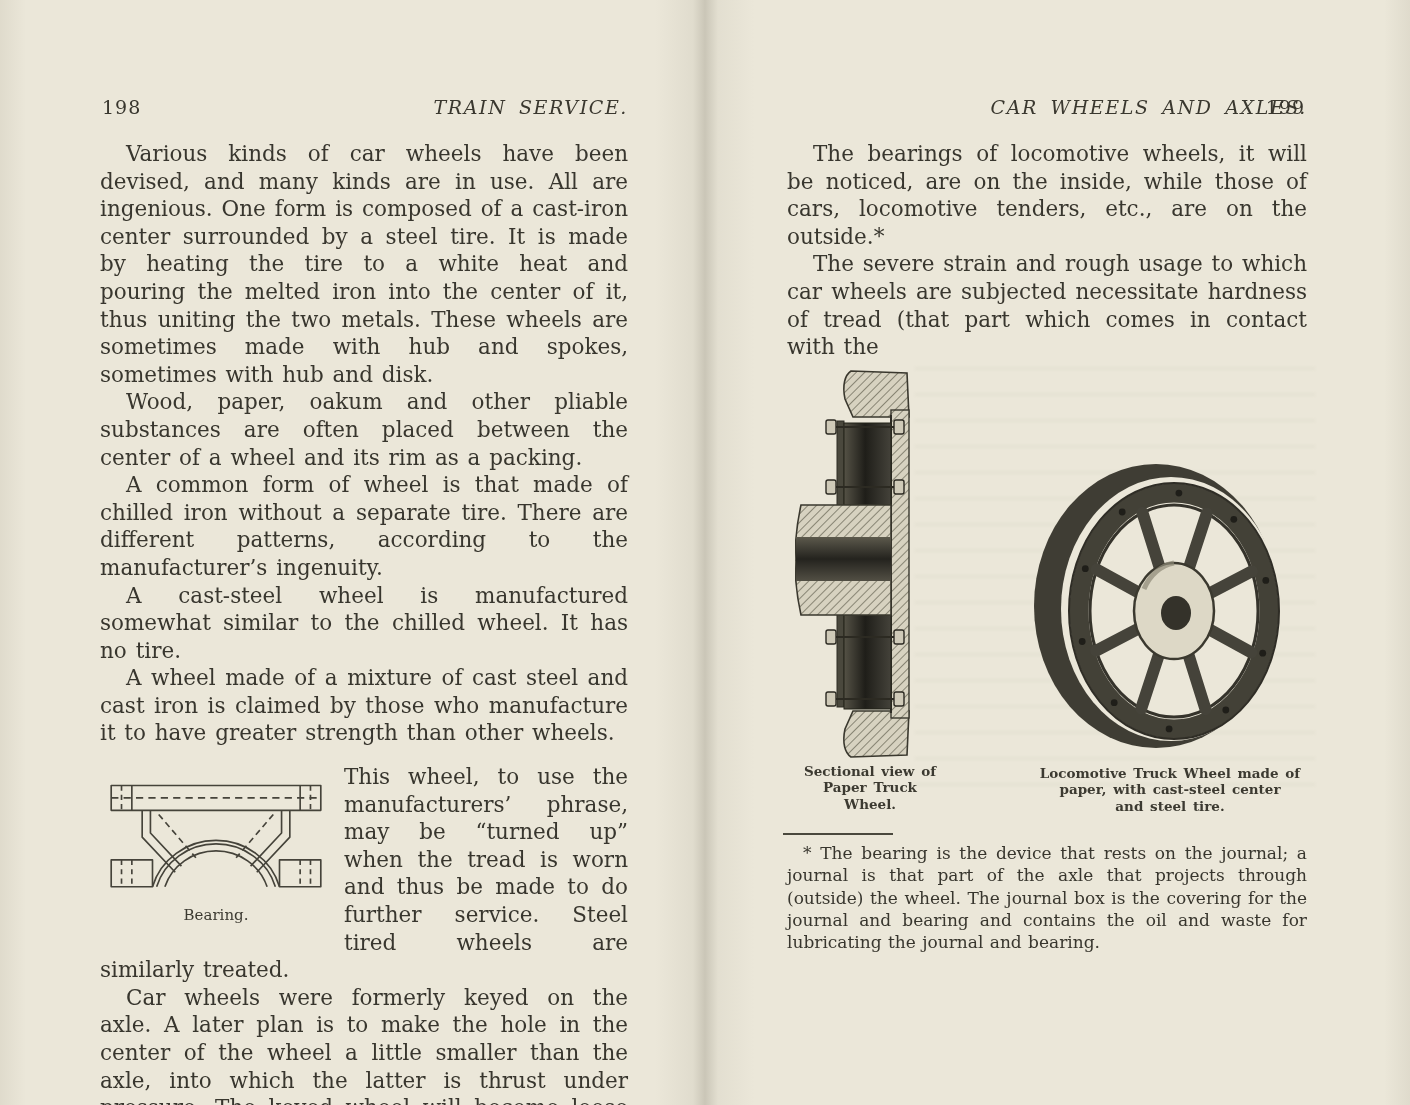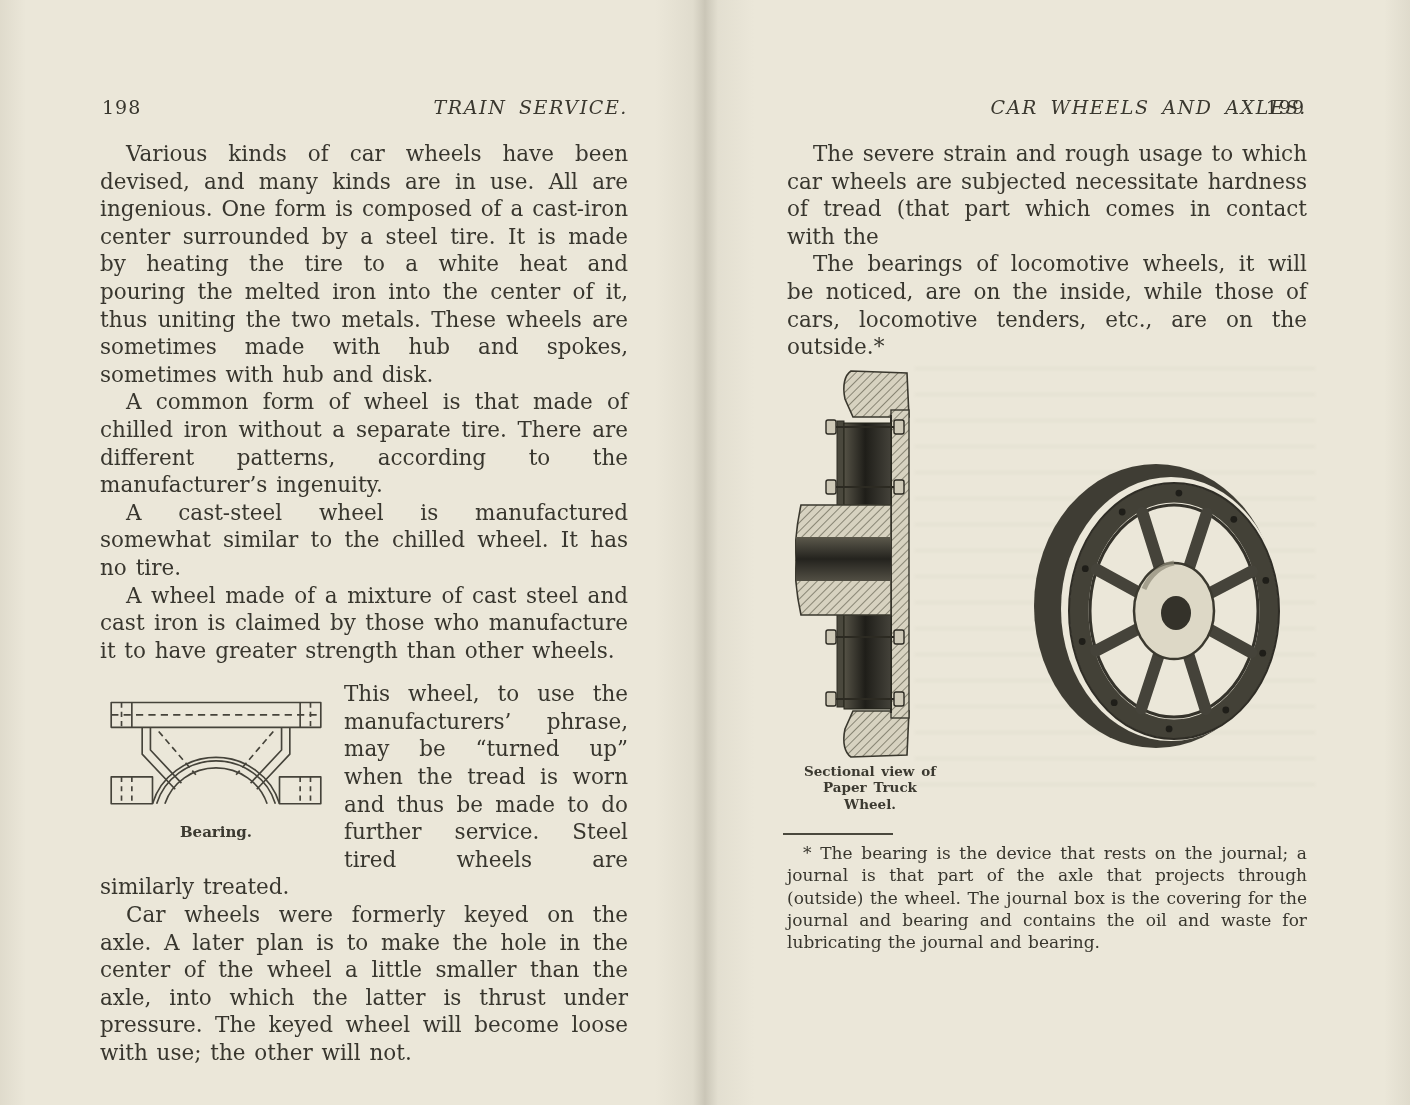--- a/index.html
+++ b/index.html
@@ -47,21 +47,21 @@
   .bodytext{font-size:21.5px;line-height:27.6px;text-align:justify;word-spacing:2px;}
   p.par{margin:0;text-indent:26px;}
   p.par.noindent{text-indent:0;margin-top:16px;}
 
   
   .bearing-figbox{
     float:left;width:232px;height:170px;margin:8px 12px 0 0;
     text-align:center;
   }
   .bearing-figbox .figcap-bearing{
-    display:block;font-size:15px;font-weight:bold;margin-top:2px;color:#3c3a31;
+    display:block;font-size:15px;font-weight:normal;margin-top:2px;color:#3c3a31;
   }
   .wrapblock{margin:0;}
   .clear{clear:both;}
 
   
   .figures-area{position:relative;height:452px;margin-top:2px;}
   .showthrough{
     position:absolute;left:128px;top:4px;width:400px;height:420px;
     background:repeating-linear-gradient(180deg,
       rgba(118,124,96,0.10) 0px, rgba(118,124,96,0.10) 3px,
@@ -88,20 +88,21 @@
 <div class="edge-shadow-right"></div>
 
 <div class="page page-left">
   <div class="page-head">
     <span class="page-num left">198</span>
     <span class="head-title">TRAIN SERVICE.</span>
   </div>
 
   <div class="bodytext">
     <p class="par">Various kinds of car wheels have been devised, and many kinds are in use.  All are ingenious.  One form is composed of a cast-iron center surrounded by a steel tire.  It is made by heating the tire to a white heat and pouring the melted iron into the center of it, thus uniting the two metals.  These wheels are sometimes made with hub and spokes, sometimes with hub and disk.</p>
+    <p class="par">Wood, paper, oakum and other pliable substances are often placed between the center of a wheel and its rim as a packing.</p>
     <p class="par">A common form of wheel is that made of chilled iron without a separate tire.  There are different patterns, according to the manufacturer’s ingenuity.</p>
     <p class="par">A cast-steel wheel is manufactured somewhat similar to the chilled wheel.  It has no tire.</p>
     <p class="par">A wheel made of a mixture of cast steel and cast iron is claimed by those who manufacture it to have greater strength than other wheels.</p>
 
     <div class="wrapblock">
       <span class="bearing-figbox">
         
         <svg width="222" height="122" viewBox="0 0 215 118">
           <g fill="none" stroke="#45433a" stroke-width="1.6" stroke-linejoin="round">
 
@@ -142,22 +143,22 @@
   </div>
 </div>
 
 <div class="page page-right">
   <div class="page-head">
     <span class="head-title">CAR WHEELS AND AXLES.</span>
     <span class="page-num right">199</span>
   </div>
 
   <div class="bodytext">
+    <p class="par">The bearings of locomotive wheels, it will be noticed, are on the inside, while those of cars, locomotive tenders, etc., are on the outside.*</p>
     <p class="par">The severe strain and rough usage to which car wheels are subjected necessitate hardness of tread (that part which comes in contact with the</p>
-    <p class="par">The bearings of locomotive wheels, it will be noticed, are on the inside, while those of cars, locomotive tenders, etc., are on the outside.*</p>
 
     <div class="figures-area">
       <div class="showthrough"></div>
 
       <svg class="fig-sectional" width="125" height="398" viewBox="0 0 125 398">
         <defs>
           <pattern id="hatch" width="6" height="6" patternUnits="userSpaceOnUse" patternTransform="rotate(45)">
             <rect width="6" height="6" fill="#d7d2c0"></rect>
             <line x1="0" y1="0" x2="0" y2="6" stroke="#6e6b5a" stroke-width="1.5"></line>
           </pattern>
@@ -241,19 +242,24 @@
           <line x1="109.6" y1="168.5" x2="65.1" y2="191.8"></line>
           <line x1="128.9" y1="192.5" x2="110.2" y2="249.6"></line>
           <line x1="156.5" y1="192.8" x2="174.5" y2="250.3"></line>
           <line x1="176.2" y1="169.2" x2="220.4" y2="193.4"></line>
         </g>
 
         <ellipse cx="143" cy="152" rx="40" ry="48" fill="#ddd8c6" stroke="#3b392f" stroke-width="2.5"></ellipse>
         <path d="M113,130 A40,48 0 0 1 143,104" fill="none" stroke="#8d8976" stroke-width="5" opacity="0.7"></path>
         <ellipse cx="145" cy="154" rx="15" ry="17" fill="#34322a"></ellipse>
       </svg>
+      <div class="figcap figcap-wheel">
+        <span>Locomotive Truck Wheel made of</span><br>
+        <span>paper, with cast-steel center</span><br>
+        <span>and steel tire.</span>
+      </div>
     </div>
 
 
     <div class="footnote-rule"></div>
     <p class="footnote">* The bearing is the device that rests on the journal; a journal is that part of the axle that projects through (outside) the wheel.  The journal box is the covering for the journal and bearing and contains the oil and waste for lubricating the journal and bearing.</p>
   </div>
 </div>
 
 </body></html>

